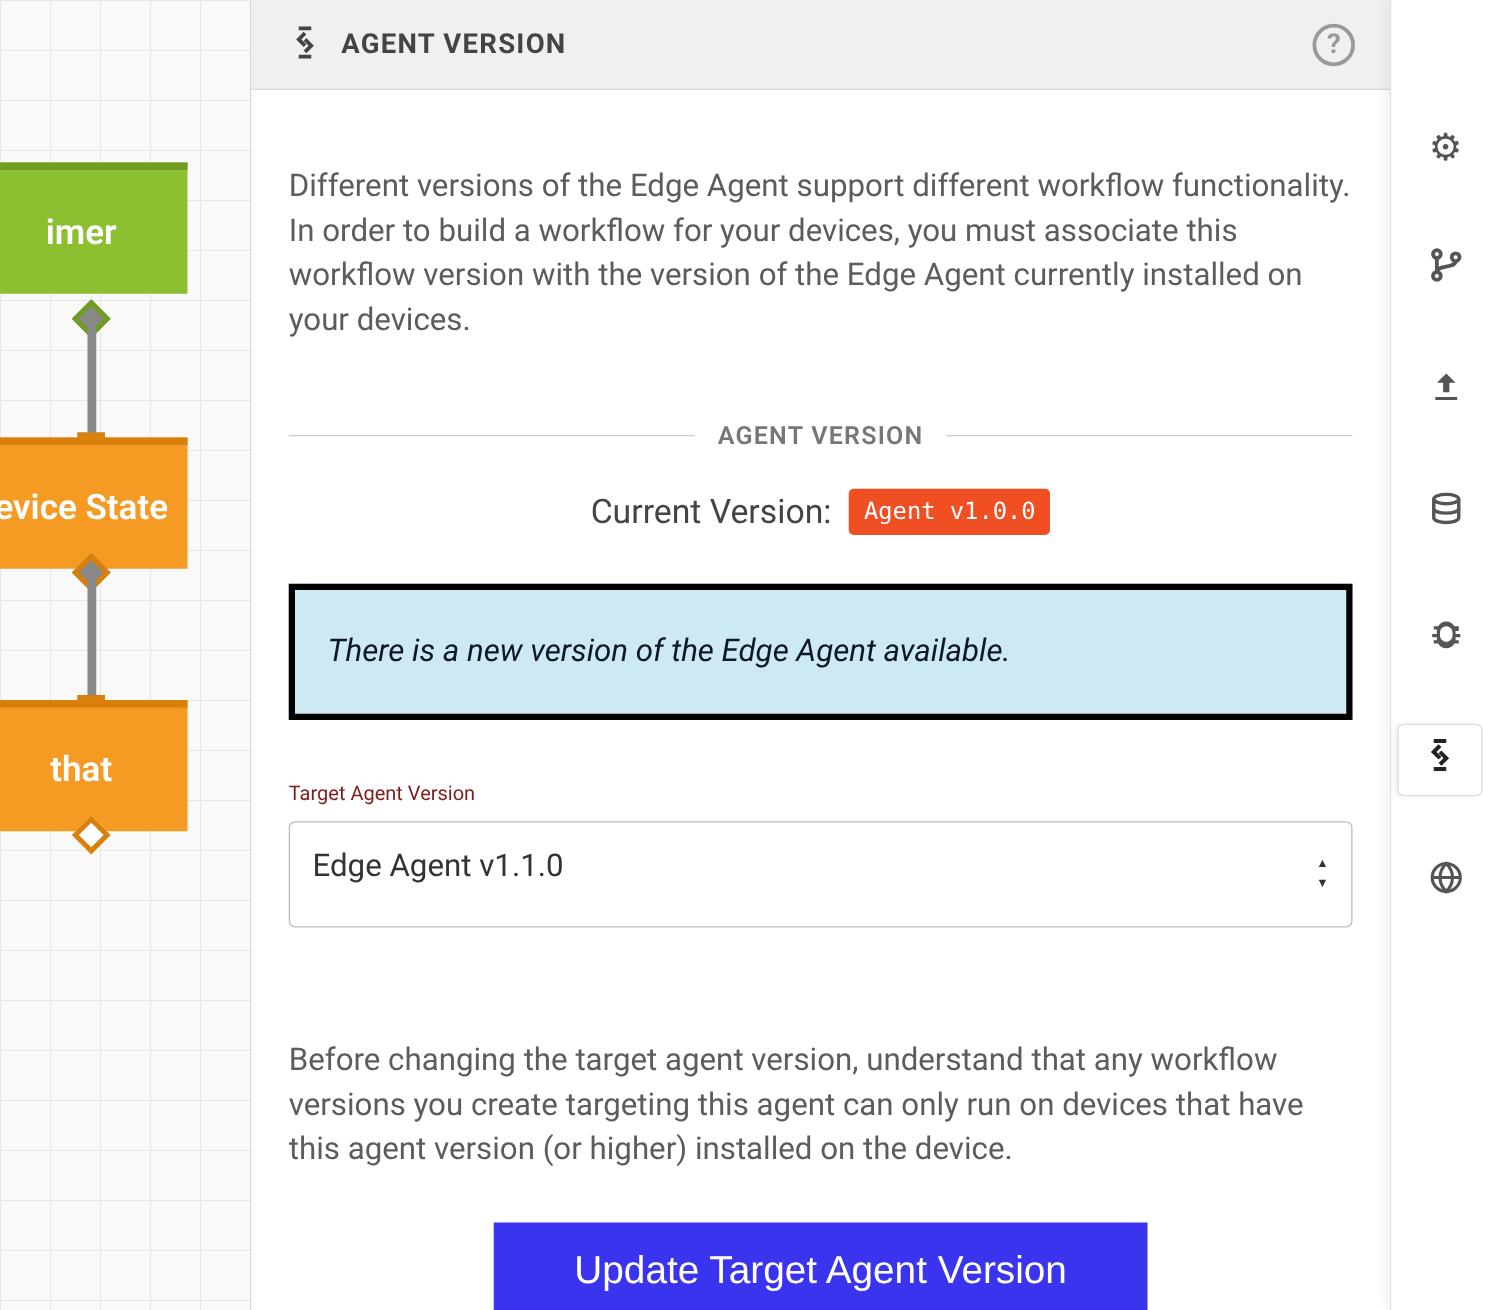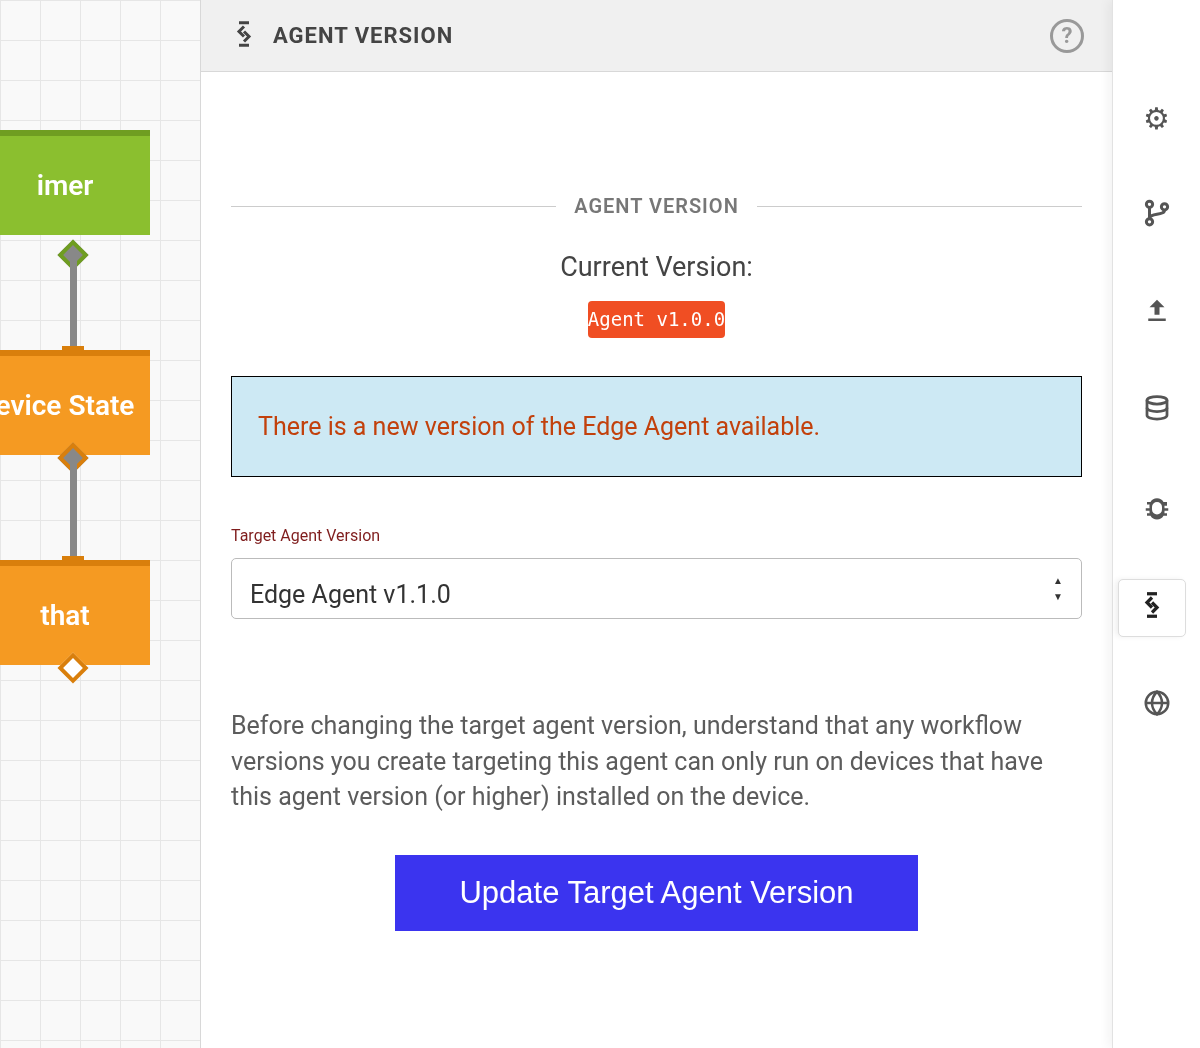--- a/index.html
+++ b/index.html
@@ -101,45 +101,45 @@
     gap: 18px;
   }
   .hr-label-wrap hr { flex:1; border:none; border-top:1px solid #ccc; }
   .hr-label {
     font-size:20px; letter-spacing:1px; color:#777; font-weight:600;
   }
   .current-line {
     text-align:center; font-size:27px; color:#444;
     display:flex; align-items:center; justify-content:center; gap:14px;
     margin-bottom: 38px;
-    flex-direction: column;
   }
   .badge {
     background:#f04e23; color:#fff;
     font-family: ui-monospace, Menlo, monospace;
     font-size:19px;
-    padding: 5px 0;
+    padding: 5px 12px;
     border-radius:4px;
   }
   .alert {
     background:#cde9f4;
-    border:1px solid #000000;
-    color:#c2410c;
+    border:5px solid #000000;
+    color:#0f172a;
     font-size:25px;
     padding: 32px 26px;
     margin-bottom: 48px;
+    font-style: italic;
   }
   .field-label {
     color:#7f1d1d; font-size:16px; margin-bottom:10px;
   }
   .select {
     width:100%;
     border:1px solid #bbb;
     border-radius:5px;
-    padding: 18px 50px 6px 18px;
+    padding: 18px 50px 30px 18px;
     font-size:25px;
     color:#333;
     background:#fff;
     position:relative;
     display:flex; align-items:center;
   }
   .select-caret {
     position:absolute; right:18px; top:50%; transform:translateY(-50%);
     display:flex; flex-direction:column; gap:2px;
   }
@@ -217,20 +217,21 @@
           <path d="M8 21h8"></path>
           <path d="M12 6l-4 4 4 4"></path>
           <path d="M12 18l4-4-4-4"></path>
       </svg>
     </span>
     <span class="title">AGENT VERSION</span>
     <span class="help-btn">?</span>
   </div>
 
   <div class="panel-body">
+    <p>Different versions of the Edge Agent support different workflow functionality. In order to build a workflow for your devices, you must associate this workflow version with the version of the Edge Agent currently installed on your devices.</p>
 
     <div class="hr-label-wrap">
       <hr>
         <span class="hr-label">AGENT VERSION</span>
         <hr>
     </div>
 
     <div class="current-line">
       <span>Current Version:</span>
       <span class="badge">Agent v1.0.0</span>

